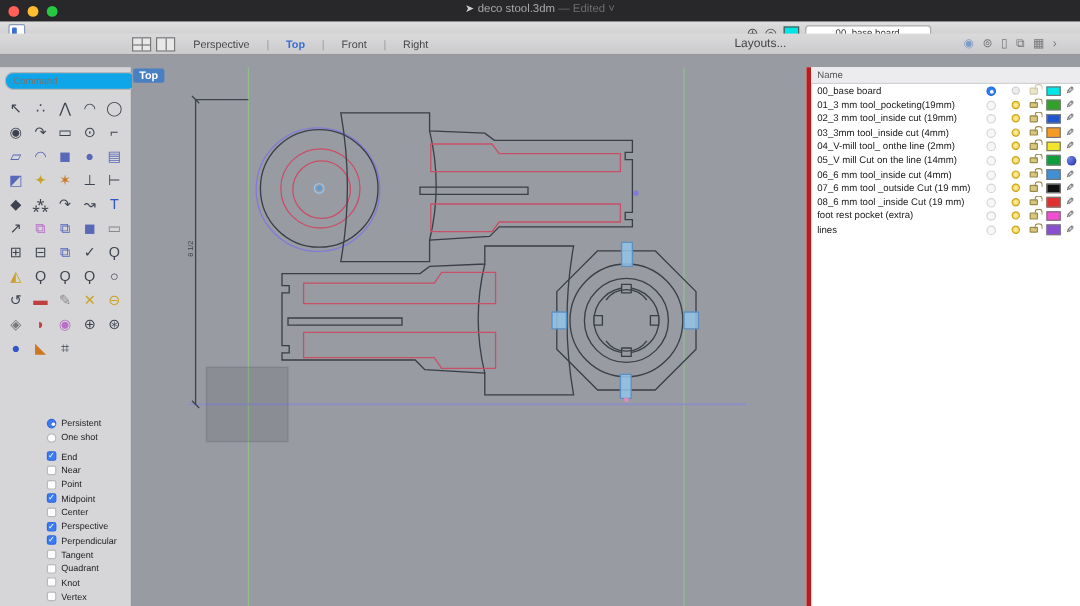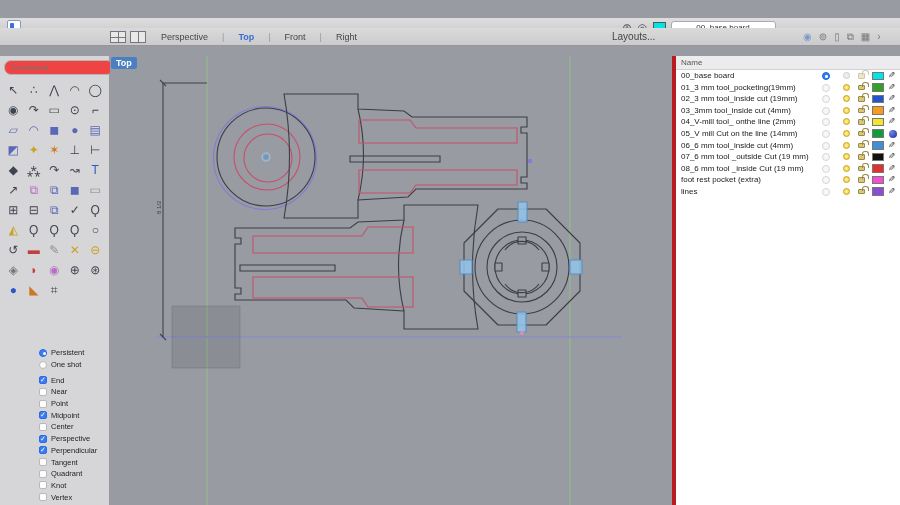--- a/index.html
+++ b/index.html
@@ -34,21 +34,21 @@
   #vtabs{position:absolute;left:155px;top:0;height:18px;display:flex;align-items:center;gap:8px;}
   .vtab{font-size:9px;color:#454548;padding:0 6px;}
   .vtab.active{color:#3a6cd4;font-weight:bold;}
   .vtab-sep{color:#9a9a9c;font-size:9px;}
   #layouts-label{position:absolute;left:612px;top:3px;font-size:10px;color:#454548;}
   #panel-icons{position:absolute;left:803px;top:1px;height:16px;display:flex;align-items:center;gap:7px;}
   .panel-ic{font-size:10px;color:#77777b;line-height:1;}
   
   #sidebar{position:absolute;left:0;top:56px;width:110px;height:449px;background:#d6d6d8;border-right:1px solid #98989a;box-sizing:border-box;}
   #cmd-input{position:absolute;left:4px;top:4px;width:96px;height:13px;border:1px solid #b5b5b7;border-radius:7px;
-             background:#ef4444;font-size:8px;color:#333;padding:0 6px;outline:none;font-family:"Liberation Sans",sans-serif;}
+             background:#0ea5e9;font-size:8px;color:#333;padding:0 6px;outline:none;font-family:"Liberation Sans",sans-serif;}
   #palette{position:absolute;left:3px;top:24px;width:104px;display:grid;grid-template-columns:repeat(5,20.5px);grid-auto-rows:20px;}
   .pal-cell{display:flex;align-items:center;justify-content:center;font-size:12px;cursor:default;}
   #osnap{position:absolute;left:7px;top:291px;width:100px;}
   .os-row{display:flex;align-items:center;height:11.7px;gap:4px;margin-left:32px;}
   .os-row.gap{height:4px;}
   .os-label{font-size:7.5px;color:#222;}
   .cb{width:8px;height:8px;border-radius:2px;border:1px solid #b9b9bb;background:#fdfdfd;box-sizing:border-box;
       display:flex;align-items:center;justify-content:center;font-size:7px;color:#fff;}
   .cb.checked{background:#3b7cf5;border-color:#2f6be0;}
   .radio{width:8px;height:8px;border-radius:50%;border:1px solid #b9b9bb;background:#fdfdfd;box-sizing:border-box;position:relative;}
@@ -78,20 +78,29 @@
   .swatch{position:absolute;left:196px;top:1.5px;width:12px;height:8.5px;border:1px solid #777;box-sizing:border-box;}
   .pen{position:absolute;left:212px;top:0;font-size:8.5px;color:#3a3a3e;transform:scaleX(-1);}
   .ball{position:absolute;left:213px;top:2px;width:8px;height:8px;border-radius:50%;
         background:radial-gradient(circle at 30% 30%,#6f86e8,#1b2a9e);}
 </style>
 </head>
 <body>
 
 <div id="app">
 
+  <div id="titlebar">
+    <span class="tlight" style="left:7px;background:#ff5f57;"></span>
+    <span class="tlight" style="left:23px;background:#febc2e;"></span>
+    <span class="tlight" style="left:39px;background:#28c840;"></span>
+    <div id="title-text">
+      <span class="cursor-glyph">➤</span><span>deco stool.3dm</span>
+      <span class="edited"> <span>— Edited ˅</span></span>
+    </div>
+  </div>
 
   <div id="toolbar">
     <div id="app-icon"></div>
     <div id="toolbar-right">
       <span class="tb-round" id="tb-ic-0">⊕</span>
       <span class="tb-round" id="tb-ic-1">◎</span>
       <span id="cur-layer-swatch" style="background: rgb(0, 229, 229);"></span>
       <div id="cur-layer-field">00_base board</div>
     </div>
   </div>

